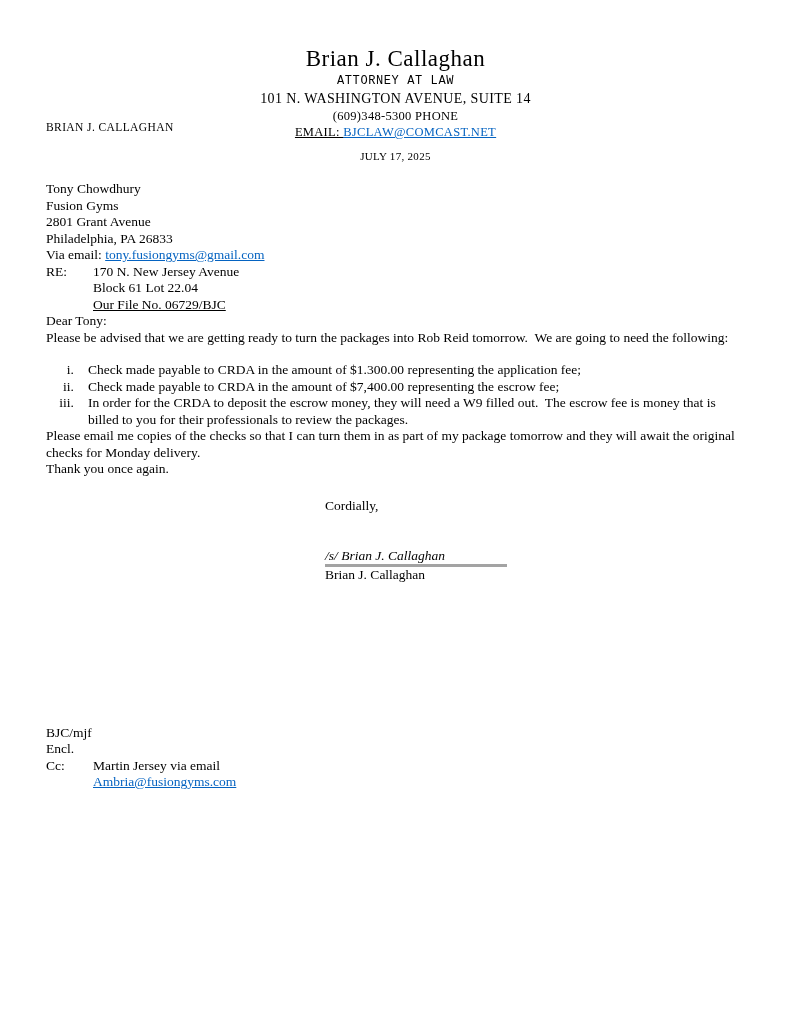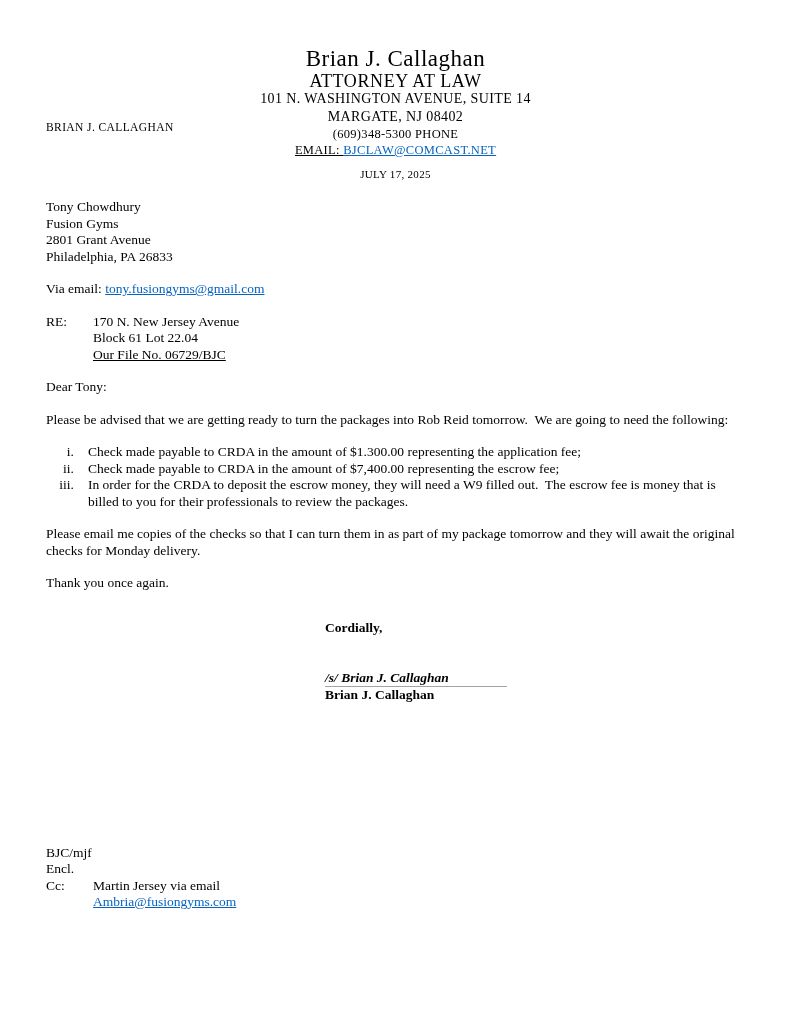--- a/index.html
+++ b/index.html
@@ -13,67 +13,66 @@
     position: relative;
   }
   .page {
     width: 791px; height: 1024px;
     padding: 46px 46px 0 46px;
     position: relative;
   }
   
   .letterhead { text-align: center; }
   .lh-name   { font-size: 23px; line-height: 26px; letter-spacing: 0.5px; }
-  .lh-title  { font-size: 18px; line-height: 18px; letter-spacing: 0.6px; }
+  .lh-title  { font-size: 12px; line-height: 18px; letter-spacing: 0.6px; font-family: Liberation Mono, monospace; }
   .lh-addr   { font-size: 14px; line-height: 18px; letter-spacing: 0.4px; }
   .lh-phone  { font-size: 12.5px; line-height: 16px; letter-spacing: 0.3px; }
   .lh-email  { font-size: 12.5px; line-height: 16px; letter-spacing: 0.3px; text-decoration: underline; }
   .letterhead-left {
     position: absolute; left: 46px; top: 121px;
     font-size: 11.5px; letter-spacing: 0.4px;
   }
   .date { font-size: 11px; line-height: 14px; margin-top: 9px; letter-spacing: 0.3px; text-align: center; }
   
   .body-text { font-size: 13.5px; line-height: 16.5px; }
   .para { white-space: pre-wrap; }
-  .block { margin-top: 16px; }
+  .block { margin-top: 0; }
   .first-block { margin-top: 18px; }
   a.link { color: #0563C1; text-decoration: underline; cursor: pointer; }
   .underlined { text-decoration: underline; }
   .label-row { display: flex; }
   .label-col { width: 47px; flex: 0 0 47px; }
   .list { margin-top: 16px; }
   .list-row { display: flex; }
   .list-num { width: 28px; flex: 0 0 28px; text-align: right; margin-right: 14px; }
   .list-text { flex: 1; white-space: pre-wrap; }
   
-  .signature { margin-top: 28px; margin-left: 279px; font-weight: bold; }
+  .signature { margin-top: 20px; margin-left: 279px; }
   .sig-gap { height: 16.5px; }
   .sig-line {
     display: inline-block;
     width: 182px;
-    border-bottom: 1px solid #a3a3a3;
+    border-bottom: 3px solid #a3a3a3;
     font-style: italic;
     line-height: 17px;
   }
   
   .footer { margin-top: 141px; }
 </style>
 </head>
 <body>
 
 <div class="page">
 
   <div class="letterhead-left">BRIAN J. CALLAGHAN</div>
 
   <header class="letterhead">
     <div class="lh-name">Brian J. Callaghan</div>
     <div class="lh-title">ATTORNEY AT LAW</div>
     <div class="lh-addr">101 N. WASHINGTON AVENUE, SUITE 14</div>
-    <div class="lh-addr">MARGATE, NJ 08402</div>
     <div class="lh-phone">(609)348-5300 PHONE</div>
     <div class="lh-email"><span>EMAIL: </span><a class="link" href="#">BJCLAW@COMCAST.NET</a></div>
     <div class="date">JULY 17, 2025</div>
   </header>
 
   <main class="body-text">
 
     <section class="first-block">
       <div>Tony Chowdhury</div>
       <div>Fusion Gyms</div>

